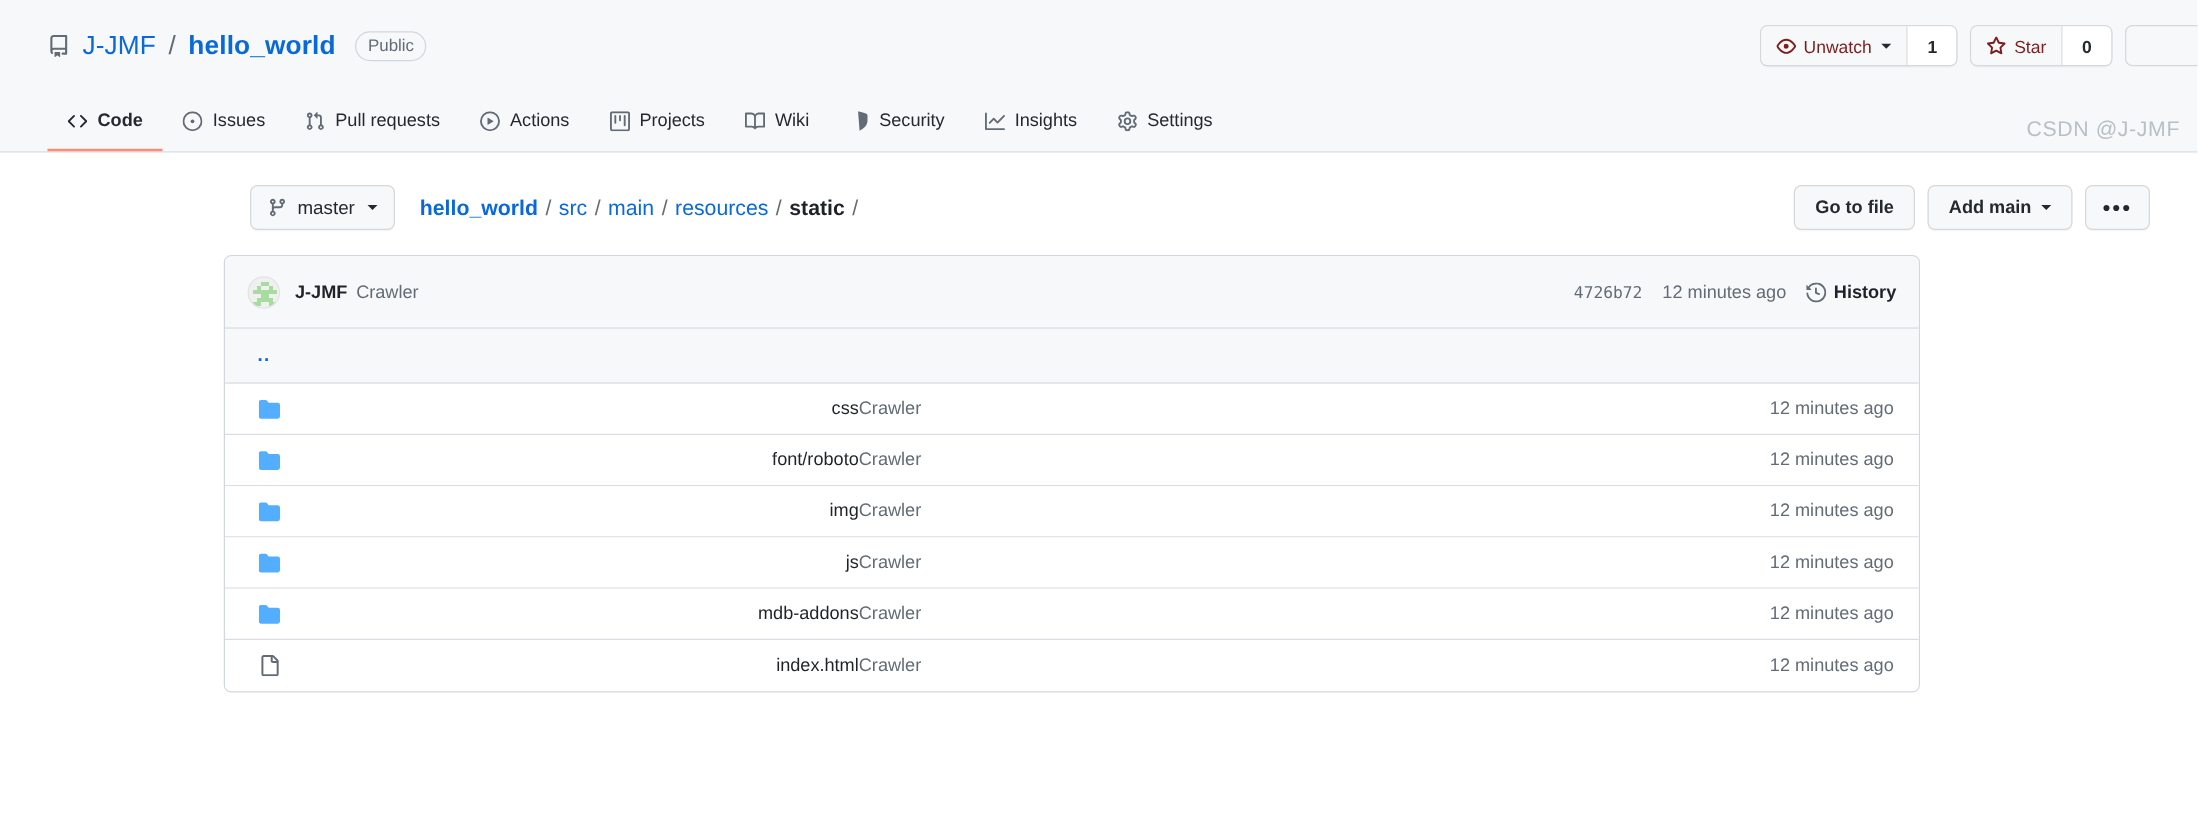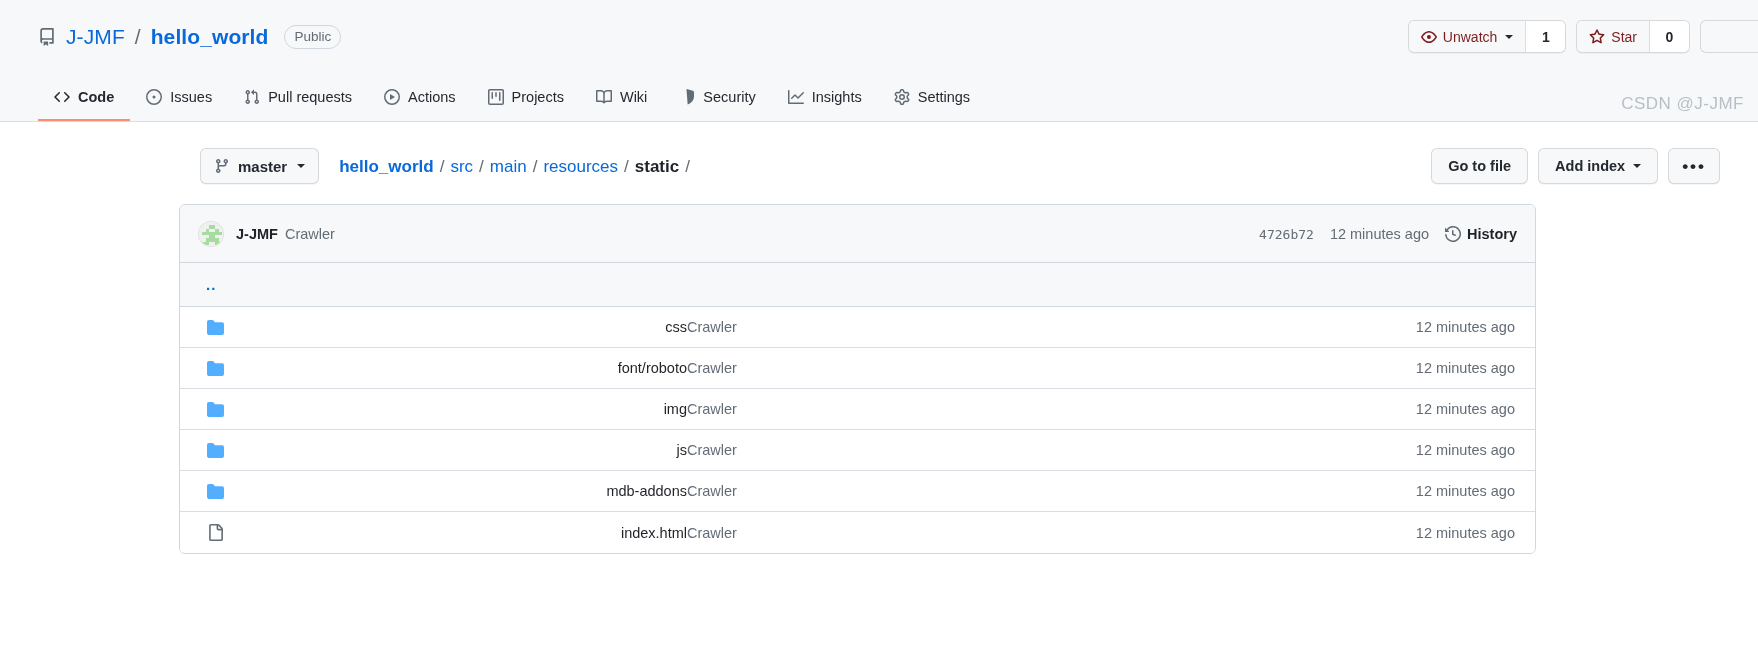--- a/index.html
+++ b/index.html
@@ -156,21 +156,21 @@
   .branch-select {
     display: flex;
     align-items: center;
     gap: 8px;
     height: 36px;
     padding: 0 13px;
     border: 1px solid rgba(31,35,40,0.15);
     border-radius: 6px;
     background: #f6f8fa;
     font-size: 15px;
-    font-weight: 700;
+    font-weight: 400;
     color: #24292f;
     box-shadow: 0 1px 0 rgba(31,35,40,0.04);
   }
   .branch-select .ico { color: #636c76; display:flex; }
 
   .breadcrumb {
     display: flex;
     align-items: center;
     margin-left: 20px;
     font-size: 17px;
@@ -506,21 +506,21 @@
       <span class="slash">/</span>
       <a href="#" class="plain">resources</a>
       <span class="slash">/</span>
       <span class="crumb-current">static</span>
       <span class="slash">/</span>
     </div>
 
     <div class="toolbar-right">
       <button class="tbtn">Go to file</button>
       <button class="tbtn">
-        <span>Add index</span>
+        <span>Add main</span>
         <span class="caret"></span>
       </button>
       <button class="tbtn kebab">•••</button>
     </div>
   </div>
 
   <div class="file-box">
 
     <div class="commit-bar">
       <span class="avatar">

